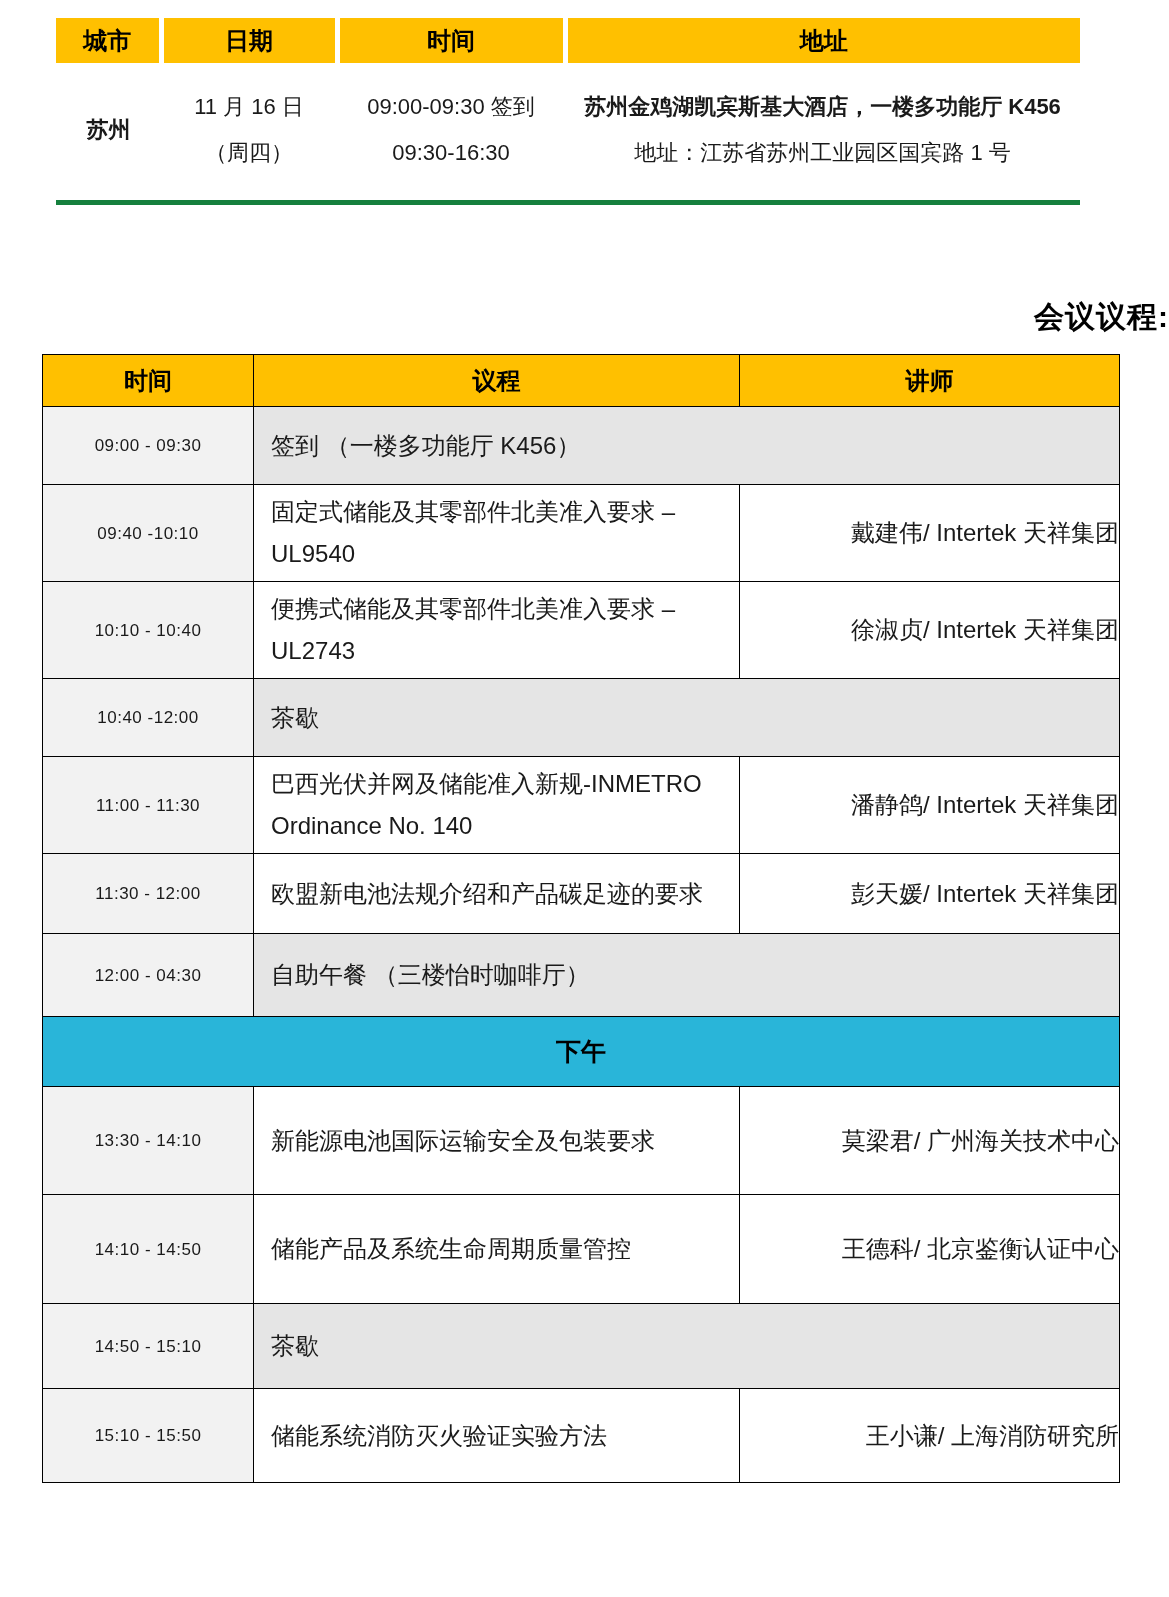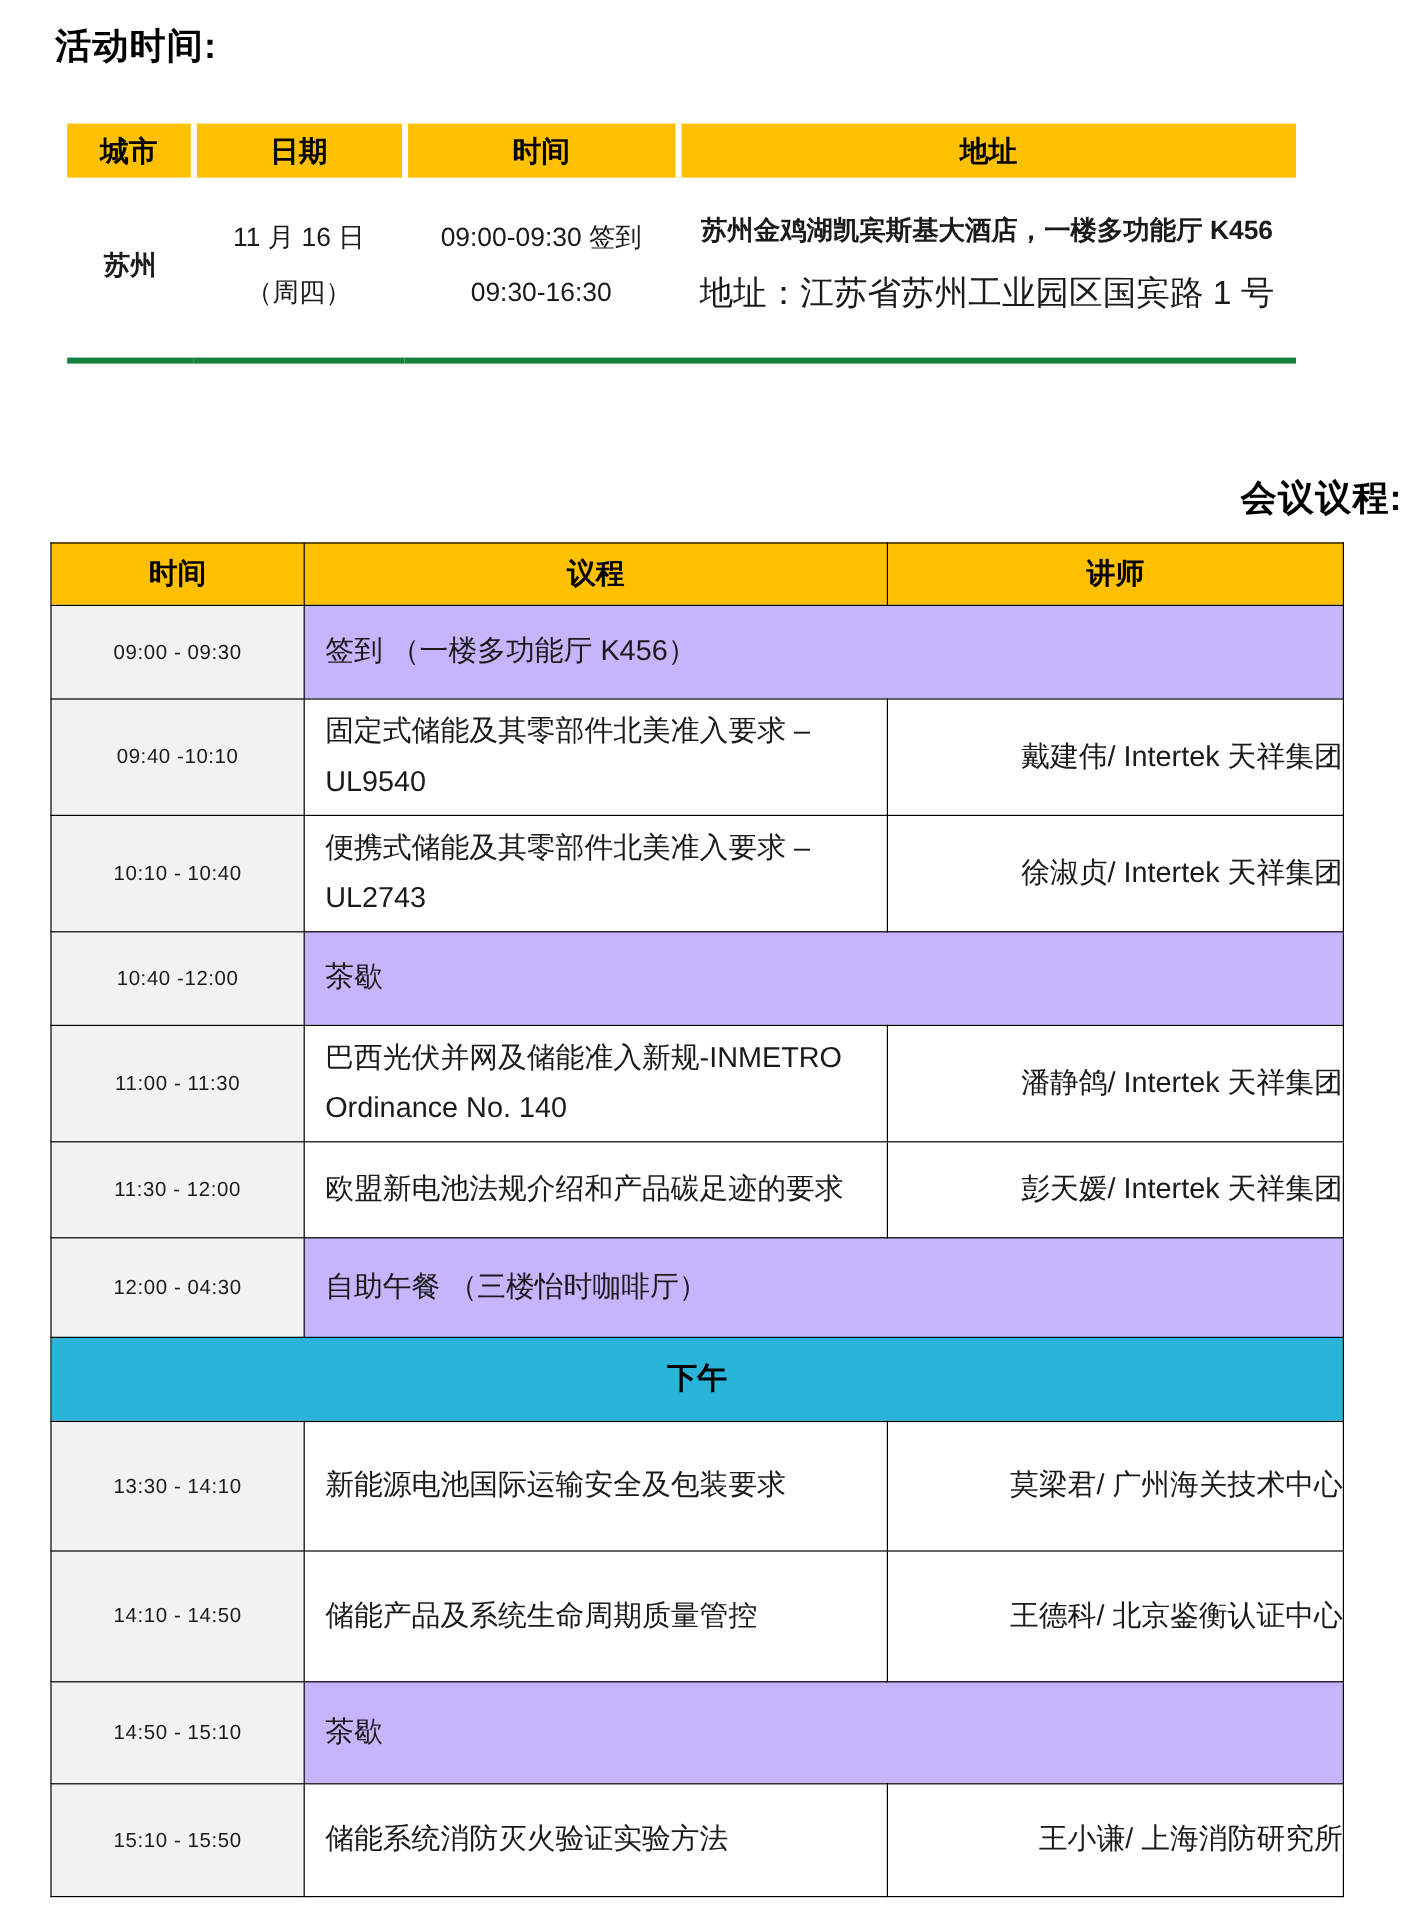--- a/index.html
+++ b/index.html
@@ -46,21 +46,21 @@
   .t1 td{
     font-size:22px;
     text-align:center;
     vertical-align:middle;
     line-height:2.1;
     padding:21px 0 24px 0;
   }
   .t1 .city{font-weight:bold;}
   .t1 .pre{white-space:pre-line;}
   .t1 .venue{font-weight:bold;font-size:22px;}
-  .t1 .addr{font-weight:normal;font-size:28px;}
+  .t1 .addr{font-weight:normal;font-size:22px;}
 
   
   .t2{
     border-collapse:collapse;
     table-layout:fixed;
     width:1077px;
     margin-top:16px;
   }
   .t2 col.c-time{width:211px;}
   .t2 col.c-topic{width:486px;}
@@ -102,36 +102,35 @@
     padding-left:17px;
     padding-right:10px;
     white-space:pre-line;
     background:#ffffff;
   }
   .t2 td.speaker{
     text-align:right;
     padding-left:15px;
     background:#ffffff;
   }
-  .t2 tr.gray td.topic{background:#c4b5fd;}
+  .t2 tr.gray td.topic{background:#e5e5e5;}
   .h65 td{height:65px;}
   .h67 td{height:67px;}
   .h70 td{height:70px;}
   .h72 td{height:72px;}
   .h81 td{height:81px;}
   .h84 td{height:84px;}
   .h95 td{height:95px;}
   .h96 td{height:96px;}
 </style>
 </head>
 <body>
 
 <div class="page">
 
-  <h2 class="sec-title first">活动时间:</h2>
 
   <table class="t1">
     <colgroup>
         <col class="c-city">
         <col class="c-date">
         <col class="c-time">
         <col class="c-addr">
       </colgroup>
     <thead>
       <tr>

